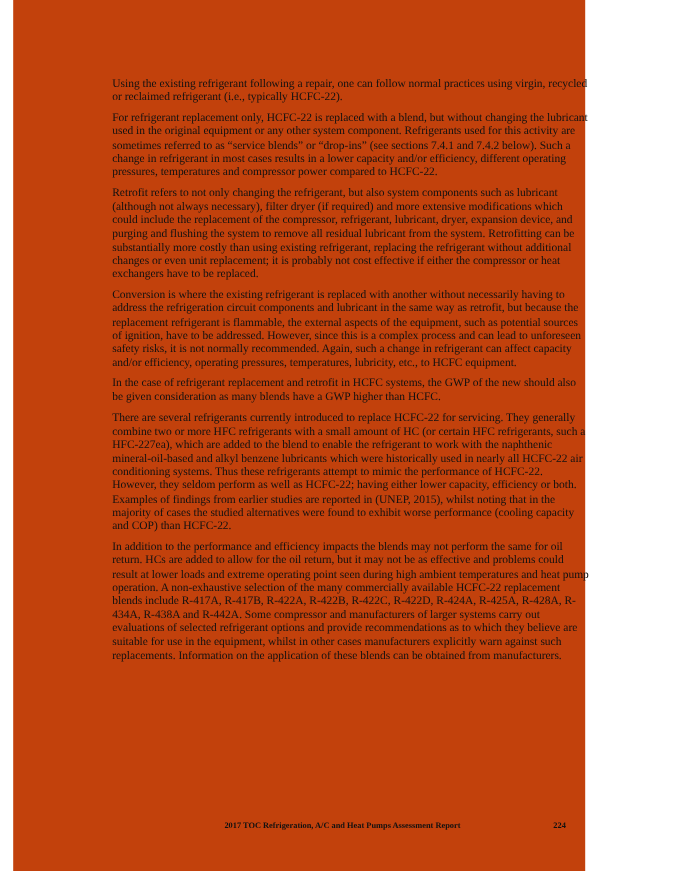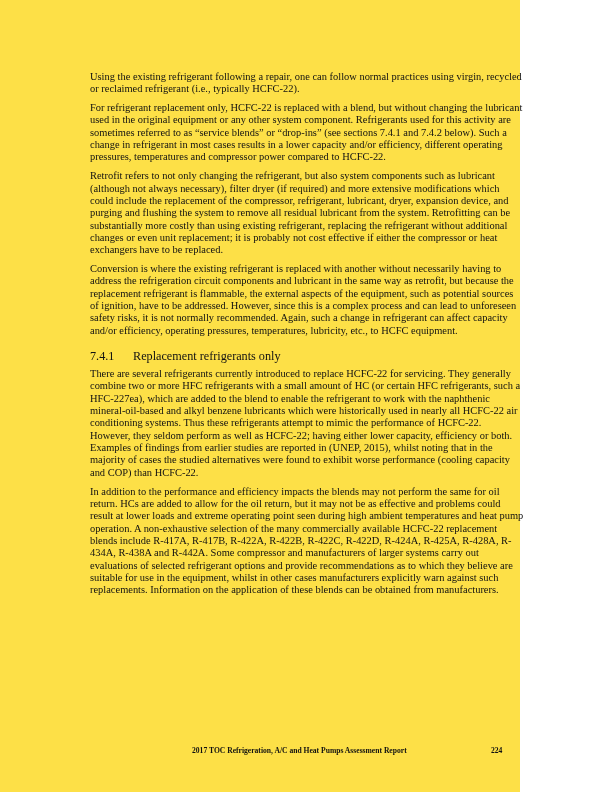--- a/index.html
+++ b/index.html
@@ -1,18 +1,18 @@
 <!DOCTYPE html>
 <html><head>
 <meta charset="utf-8">
 <style>
   html, body { margin: 0; padding: 0; background: #ffffff; }
   body { width: 612px; height: 792px; position: relative; overflow: hidden; }
   .page {
-    position: absolute; left: 0; top: 0; width: 520px; height: 792px; background: #fde047;
+    position: absolute; left: 12px; top: 0; width: 520px; height: 792px; background: #c2410c;
   }
   .content {
     position: absolute; left: 90px; top: 71px; width: 434px;
     font-family: "Liberation Serif", "DejaVu Serif", serif;
     font-size: 10.45px; line-height: 12.35px; color: #111;
   }
   .content p { margin: 0 0 6.4px 0; text-align: left; }
   .heading {
     font-family: "Liberation Serif", "DejaVu Serif", serif;
     font-size: 12.2px; line-height: 14px; margin: 12px 0 5px 0; color: #111;
@@ -29,25 +29,22 @@
 </style>
 </head>
 <body>
 
 <div class="page">
   <div class="content">
     <p>Using the existing refrigerant following a repair, one can follow normal practices using virgin, recycled or reclaimed refrigerant (i.e., typically HCFC-22).</p>
     <p>For refrigerant replacement only, HCFC-22 is replaced with a blend, but without changing the lubricant used in the original equipment or any other system component. Refrigerants used for this activity are sometimes referred to as “service blends” or “drop-ins” (see sections 7.4.1 and 7.4.2 below). Such a change in refrigerant in most cases results in a lower capacity and/or efficiency, different operating pressures, temperatures and compressor power compared to HCFC-22.</p>
     <p>Retrofit refers to not only changing the refrigerant, but also system components such as lubricant (although not always necessary), filter dryer (if required) and more extensive modifications which could include the replacement of the compressor, refrigerant, lubricant, dryer, expansion device, and purging and flushing the system to remove all residual lubricant from the system. Retrofitting can be substantially more costly than using existing refrigerant, replacing the refrigerant without additional changes or even unit replacement; it is probably not cost effective if either the compressor or heat exchangers have to be replaced.</p>
     <p>Conversion is where the existing refrigerant is replaced with another without necessarily having to address the refrigeration circuit components and lubricant in the same way as retrofit, but because the replacement refrigerant is flammable, the external aspects of the equipment, such as potential sources of ignition, have to be addressed. However, since this is a complex process and can lead to unforeseen safety risks, it is not normally recommended. Again, such a change in refrigerant can affect capacity and/or efficiency, operating pressures, temperatures, lubricity, etc., to HCFC equipment.</p>
+    <p>In the case of refrigerant replacement and retrofit in HCFC systems, the GWP of the new should also be given consideration as many blends have a GWP higher than HCFC.</p>
 
-    <div class="heading">
-      <span class="num">7.4.1</span>
-      <span>Replacement refrigerants only</span>
-    </div>
 
     <p>There are several refrigerants currently introduced to replace HCFC-22 for servicing. They generally combine two or more HFC refrigerants with a small amount of HC (or certain HFC refrigerants, such a HFC-227ea), which are added to the blend to enable the refrigerant to work with the naphthenic mineral-oil-based and alkyl benzene lubricants which were historically used in nearly all HCFC-22 air conditioning systems. Thus these refrigerants attempt to mimic the performance of HCFC-22. However, they seldom perform as well as HCFC-22; having either lower capacity, efficiency or both. Examples of findings from earlier studies are reported in (UNEP, 2015), whilst noting that in the majority of cases the studied alternatives were found to exhibit worse performance (cooling capacity and COP) than HCFC-22.</p>
     <p>In addition to the performance and efficiency impacts the blends may not perform the same for oil return. HCs are added to allow for the oil return, but it may not be as effective and problems could result at lower loads and extreme operating point seen during high ambient temperatures and heat pump operation. A non-exhaustive selection of the many commercially available HCFC-22 replacement blends include R-417A, R-417B, R-422A, R-422B, R-422C, R-422D, R-424A, R-425A, R-428A, R-434A, R-438A and R-442A. Some compressor and manufacturers of larger systems carry out evaluations of selected refrigerant options and provide recommendations as to which they believe are suitable for use in the equipment, whilst in other cases manufacturers explicitly warn against such replacements. Information on the application of these blends can be obtained from manufacturers.</p>
   </div>
 
   <div class="footer">
     <span class="title">2017 TOC Refrigeration, A/C and Heat Pumps Assessment Report</span>
     <span class="pageno">224</span>
   </div>
 </div>

